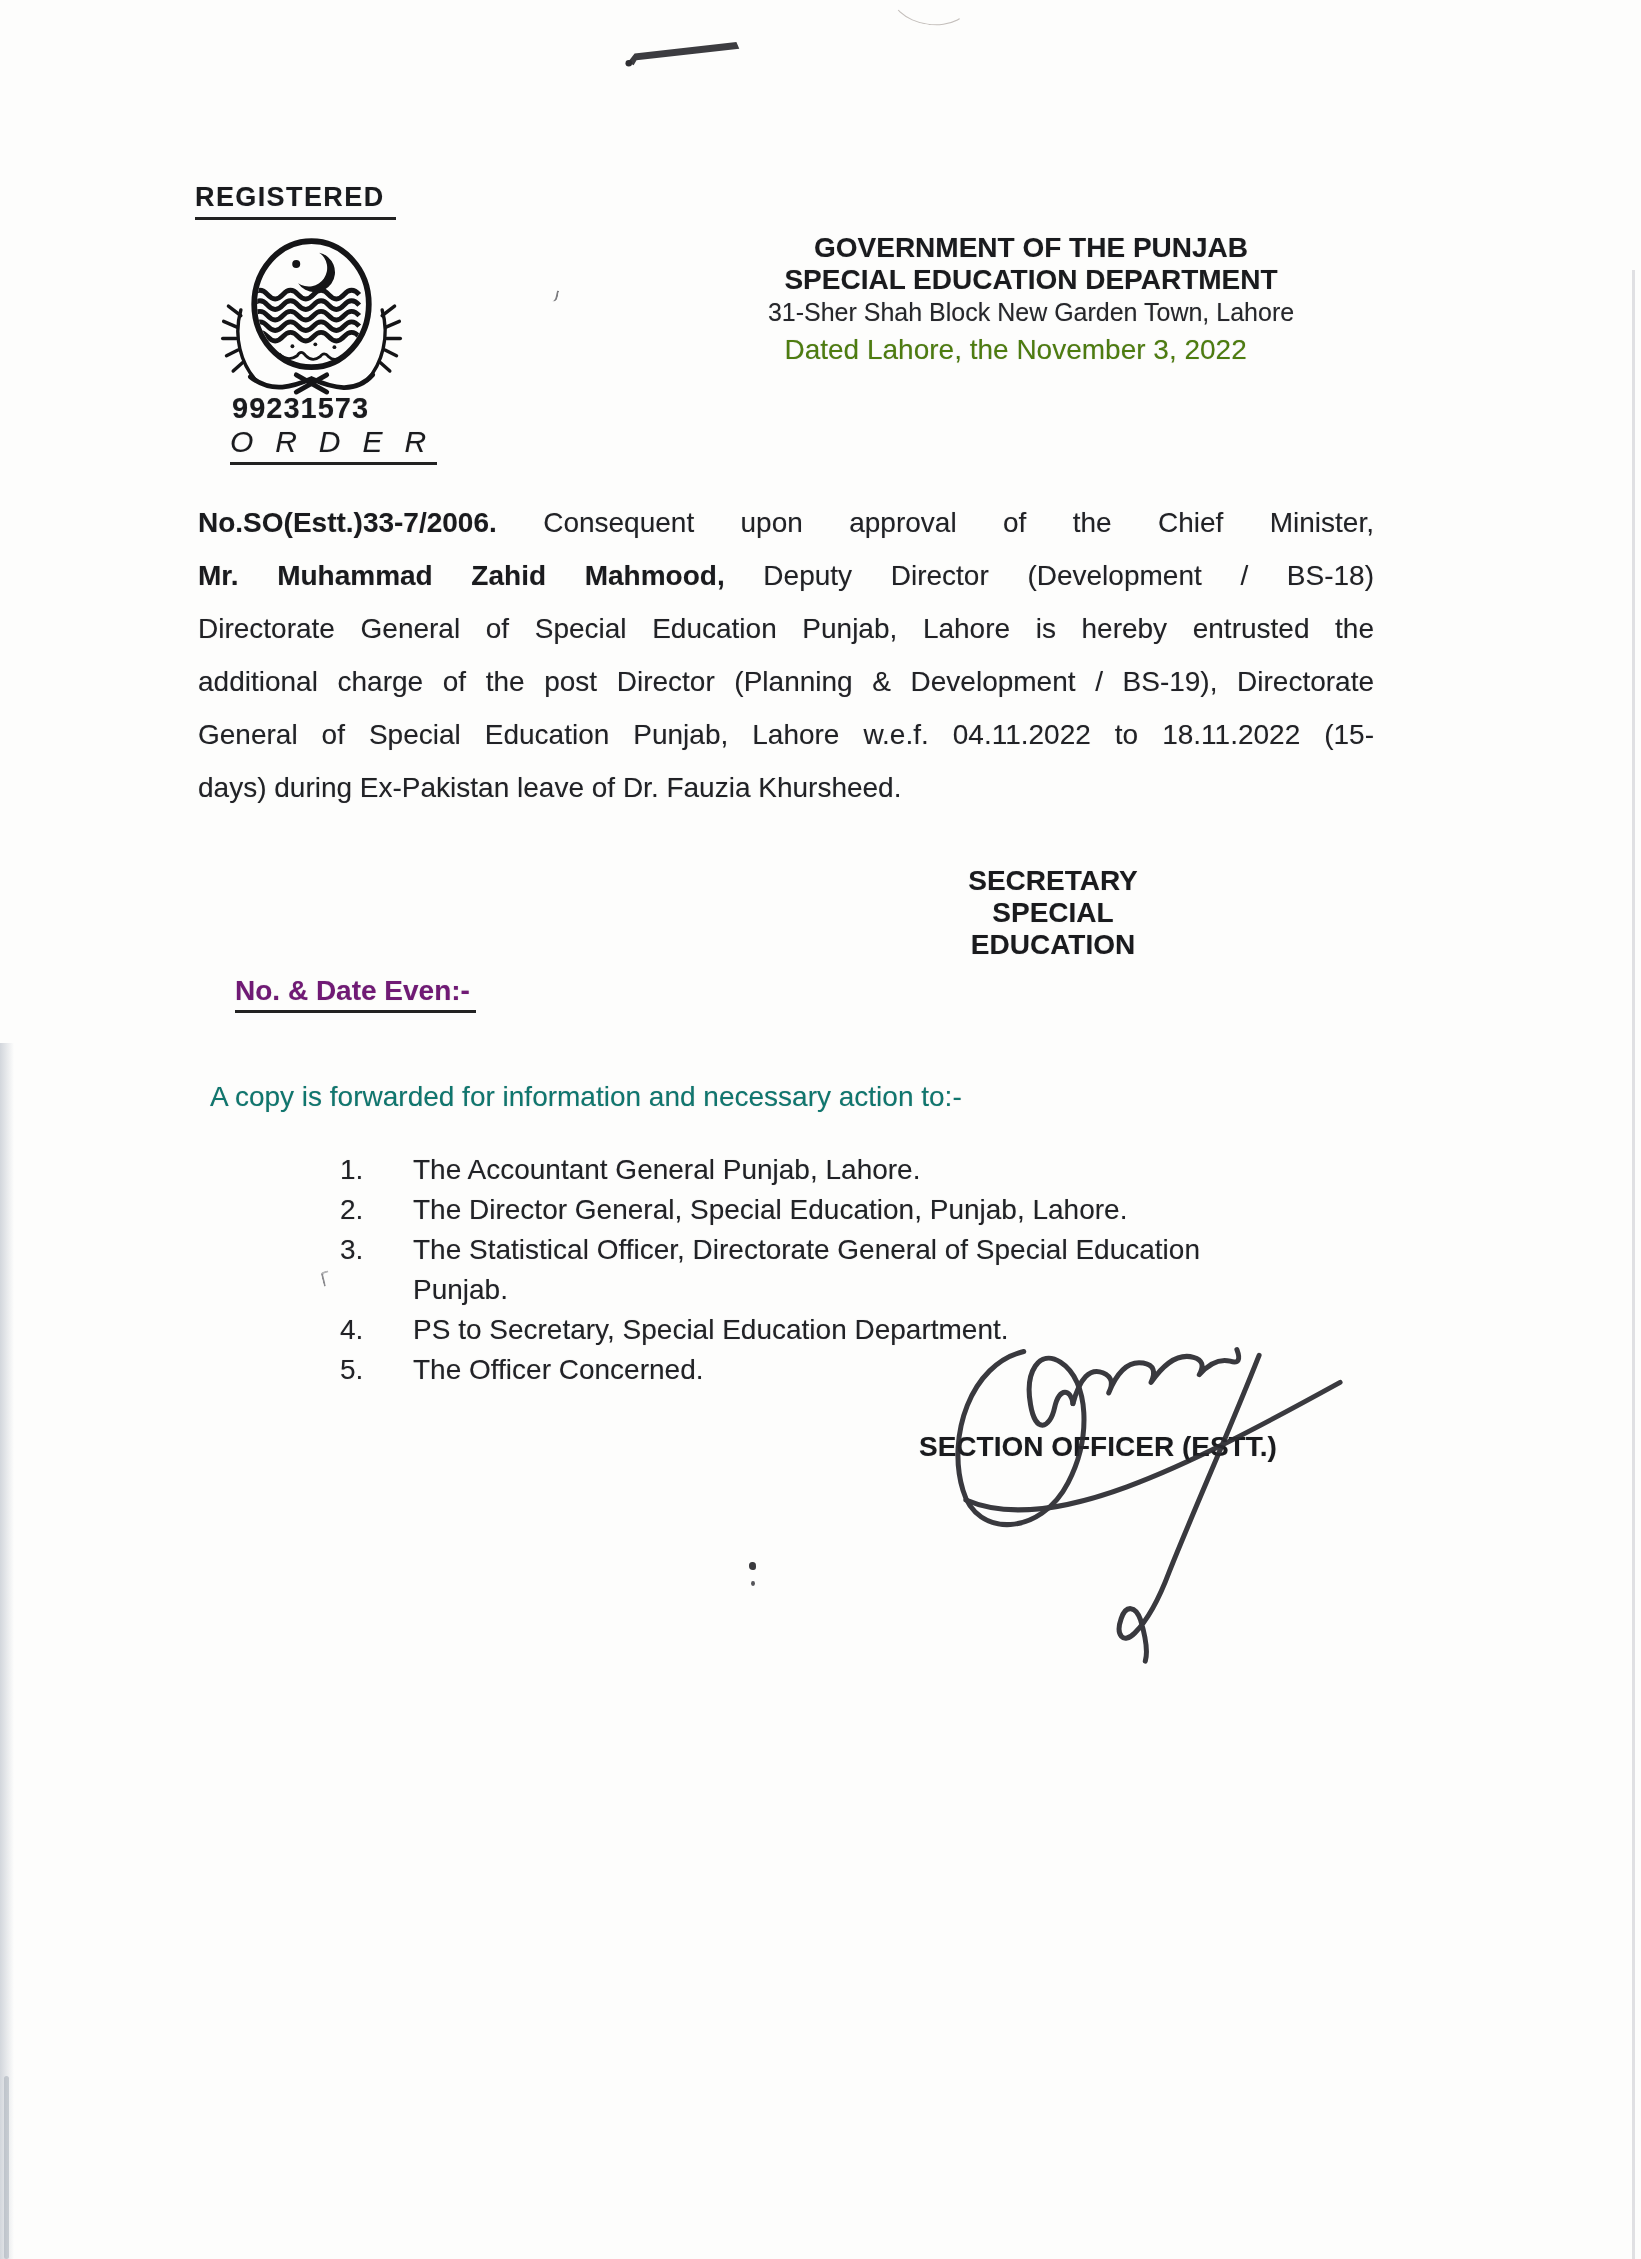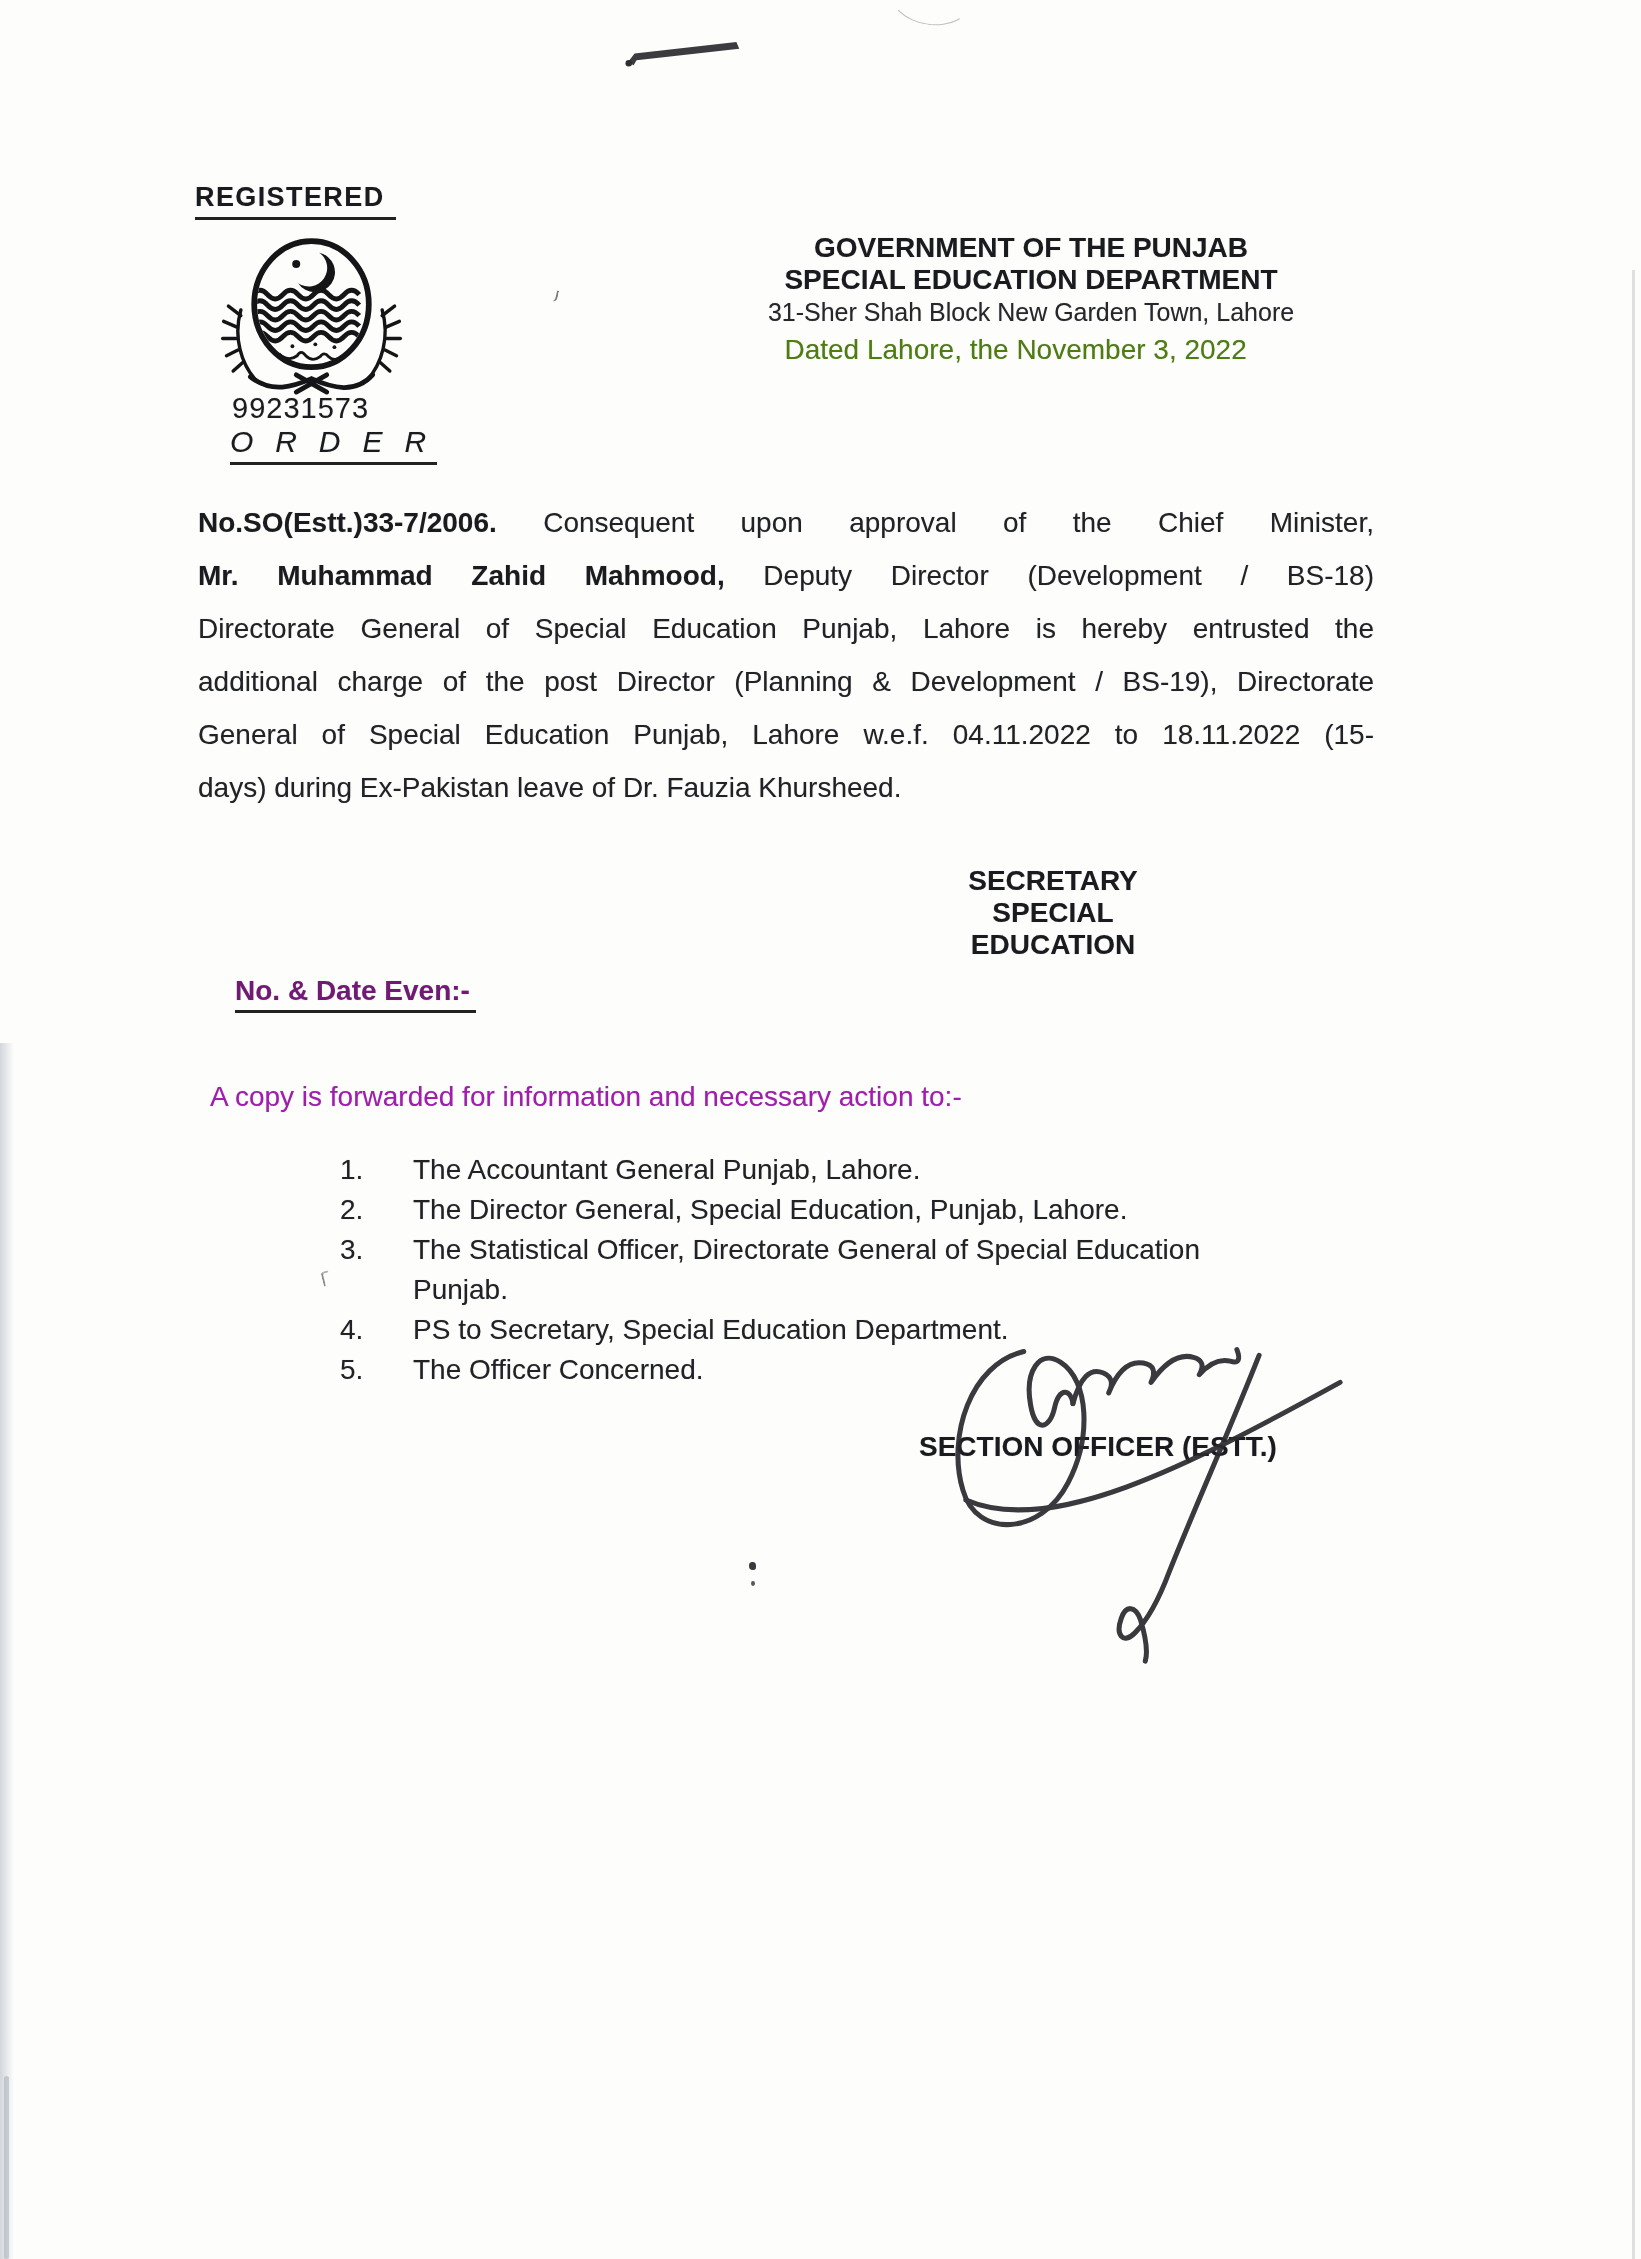--- a/index.html
+++ b/index.html
@@ -52,41 +52,41 @@
   .registered{
     left:195px;top:182px;
     font-size:27px;font-weight:bold;letter-spacing:1.4px;color:#1a1b1e;
     border-bottom:3.9px solid #222;padding:0 11.6px 3.9px 0;
   }
   .crest{left:216px;top:234px;width:191px;height:170px;}
   .dept-block{left:751px;top:232px;width:560px;text-align:center;}
   .dept-line{font-size:28px;font-weight:bold;line-height:32px;color:#1a1b1e;}
   .addr-line{font-size:25px;line-height:32px;color:#26272b;}
   .date-line{font-size:28px;line-height:33px;margin-top:4.8px;color:#4d7c0f;transform:translateX(-15.4px);}
-  .ref-number{left:232px;top:392px;font-size:29px;font-weight:normal;letter-spacing:1px;color:#1a1b1e;}
+  .ref-number{left:232px;top:392px;font-size:29px;font-weight:bold;letter-spacing:1px;color:#1a1b1e;}
   .order-title{
     left:230px;top:425px;
     font-size:30px;font-weight:normal;font-style:italic;letter-spacing:6.8px;color:#1a1b1e;
     border-bottom:3.9px solid #222;padding:0 3.9px 2.9px 0;
   }
   
   .order-par{left:198px;top:496px;width:1176px;font-size:28px;line-height:53px;color:#212226;}
   .jline{text-align:justify;text-align-last:justify;}
   .jline.last{text-align:left;text-align-last:left;}
   .order-par b{font-weight:bold;color:#1a1b1e;}
   
   .secretary-block{left:915px;top:865px;width:276px;text-align:center;}
   .secretary-line{font-size:28px;font-weight:bold;line-height:32px;color:#1a1b1e;}
   
   .ref-heading{
     left:235px;top:975px;
     font-size:28px;font-weight:bold;color:#701a75;
     border-bottom:3.4px solid #222;padding:0 5.8px 2.9px 0;
   }
-  .copy-intro{left:210px;top:1081px;font-size:28px;color:#a21caf;}
+  .copy-intro{left:210px;top:1081px;font-size:28px;color:#0f766e;}
   .dist-list{left:340px;top:1150px;width:966px;font-size:28px;line-height:40px;color:#212226;}
   .dist-row{display:flex;}
   .dist-num{width:73px;flex:0 0 73px;}
   .dist-txt{flex:1;}
   
   .so-title{left:919px;top:1431px;font-size:28px;font-weight:bold;color:#1a1b1e;z-index:1;}
   .signature{left:927px;top:1311px;width:425px;height:353px;z-index:2;}
   .z1{z-index:1;}
 </style>
 </head>

